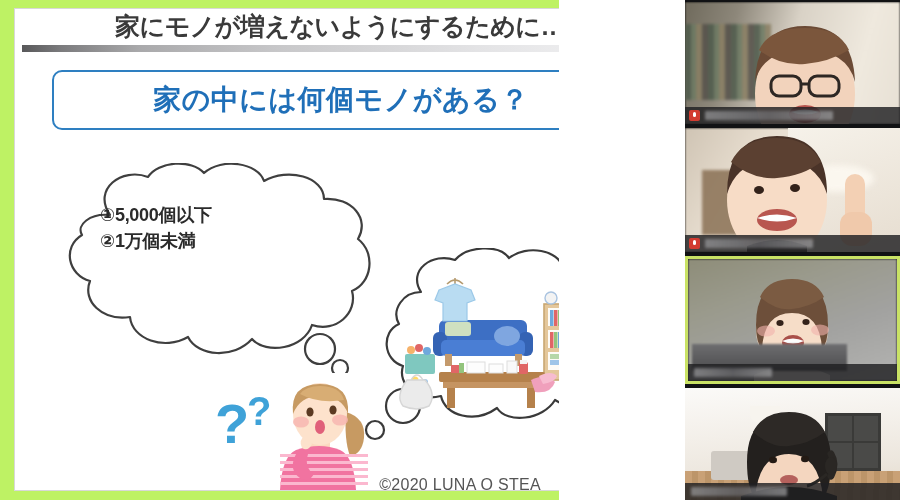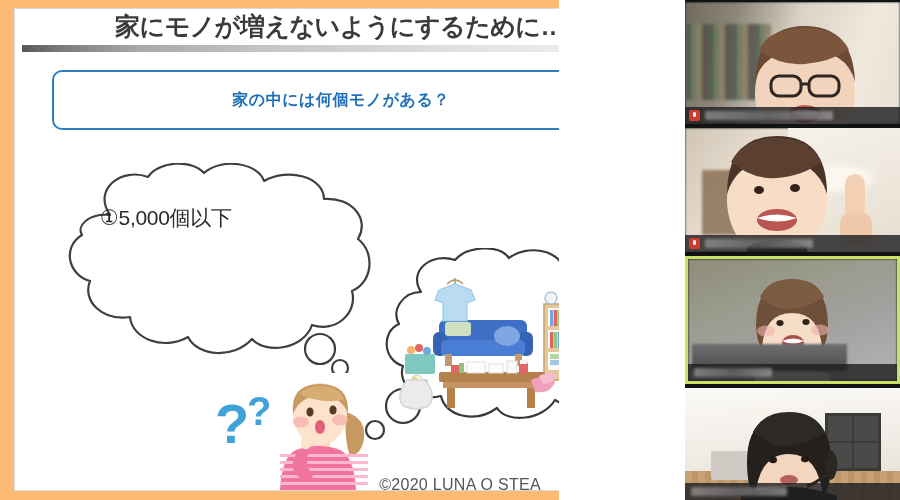--- a/index.html
+++ b/index.html
@@ -7,21 +7,21 @@
     width: 900px; height: 500px;
     overflow: hidden;
     background: #ffffff;
     font-family: "Liberation Sans", "DejaVu Sans", sans-serif;
   }
   #app { position: relative; width: 900px; height: 500px; background: #fff; }
 
   
   #slide {
     position: absolute; left: 0; top: 0; width: 559px; height: 500px;
-    background: #fdba74; overflow: hidden;
+    background: #bef264; overflow: hidden;
   }
   .slide-frame {
     position: absolute; left: 14px; top: 8px; width: 660px; height: 483px;
     border: 1px solid #d8d8d8; background: #fff;
   }
 
   .slide-title {
     position: absolute; left: 40px; top: 9px; width: 600px; height: 34px;
     text-align: center;
     font-size: 25px; font-weight: bold; color: #3a3a3a;
@@ -31,30 +31,30 @@
     position: absolute; left: 22px; top: 45px; width: 650px; height: 7px;
     background: linear-gradient(to right,#58585a 0%, #7b7b7d 6%, #a9a9ab 18%, #c8c8ca 40%, #e3e3e5 70%, #f6f6f7 100%);
   }
 
   .q-box {
     position: absolute; left: 52px; top: 70px; width: 578px; height: 60px;
     border: 2px solid #2e7fc1; border-radius: 10px; background: #fff;
     display: flex; align-items: center; justify-content: center;
   }
   .q-box-text {
-    font-size: 16px; font-weight: bold; color: #1f6fb8;
+    font-size: 28px; font-weight: bold; color: #1f6fb8;
     letter-spacing: 0.5px; white-space: nowrap;
   }
 
   
   .cloud-answers { position: absolute; left: 52px; top: 163px; width: 340px; height: 210px; }
   .cloud-answers svg { position: absolute; left: 0; top: 0; }
   .answers-text {
     position: absolute; left: 48px; top: 40px; width: 250px;
-    font-size: 21px; font-weight: normal; color: #2b2b2b; line-height: 1.42;
+    font-size: 18px; font-weight: bold; color: #2b2b2b; line-height: 1.42;
     white-space: nowrap;
   }
   .answers-text div { letter-spacing: -0.3px; }
 
   
   .cloud-room { position: absolute; left: 355px; top: 248px; width: 275px; height: 200px; }
   .cloud-room svg { position: absolute; left: 0; top: 0; }
 
   
   .woman { position: absolute; left: 268px; top: 372px; width: 110px; height: 118px; }
@@ -141,20 +141,21 @@
         <path d="M58,52 C40,26 70,4 96,14 C106,-2 140,-4 152,10 C170,-6 206,0 212,18
                  C236,4 272,14 272,36 C300,34 318,56 306,76 C324,90 320,120 300,128
                  C306,150 284,170 260,162 C252,186 214,192 200,176 C182,196 146,194 136,174
                  C112,188 80,176 78,154 C50,158 30,138 38,118 C16,112 10,84 30,72
                  C24,62 38,50 58,52 Z" fill="#ffffff" stroke="#3f3f3f" stroke-width="2.2" stroke-linejoin="round"></path>
         <circle cx="268" cy="186" r="15" fill="#fff" stroke="#3f3f3f" stroke-width="2.2"></circle>
         <circle cx="288" cy="205" r="8" fill="#fff" stroke="#3f3f3f" stroke-width="2.2"></circle>
       </svg>
       <div class="answers-text">
         <div>①5,000個以下</div>
+        <div>②1万個未満</div>
       </div>
     </div>
 
     <div class="cloud-room">
       <svg width="275" height="200" viewBox="0 0 275 200">
         <path d="M66,44 C52,22 78,4 100,12 C112,-2 144,-4 154,10 C172,-4 204,2 208,20
                  C232,10 262,22 258,44 C276,48 282,74 266,86 C278,102 266,126 246,128
                  C246,150 218,164 200,152 C188,172 152,176 142,160 C120,176 90,168 86,148
                  C62,154 42,136 48,118 C28,112 26,84 44,76 C36,62 48,44 66,44 Z" fill="#ffffff" stroke="#3a3a3a" stroke-width="2.2" stroke-linejoin="round"></path>
         <circle cx="60," cy="0" r="0" fill="none"></circle>

